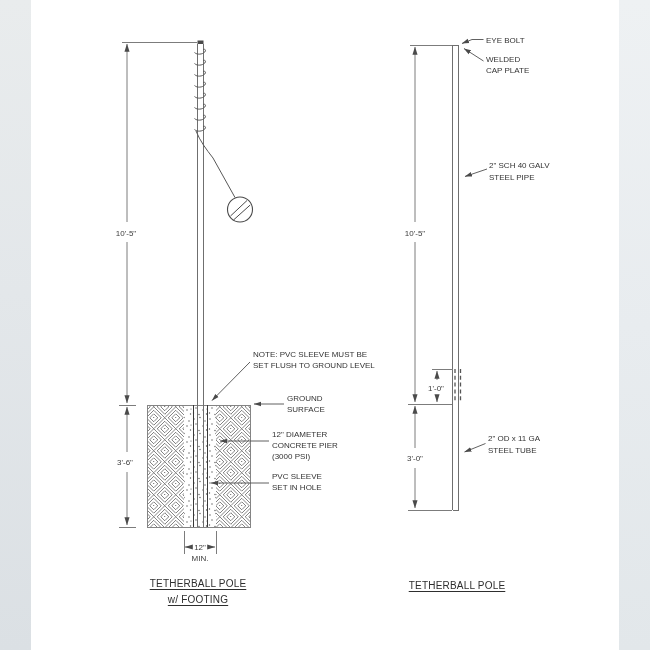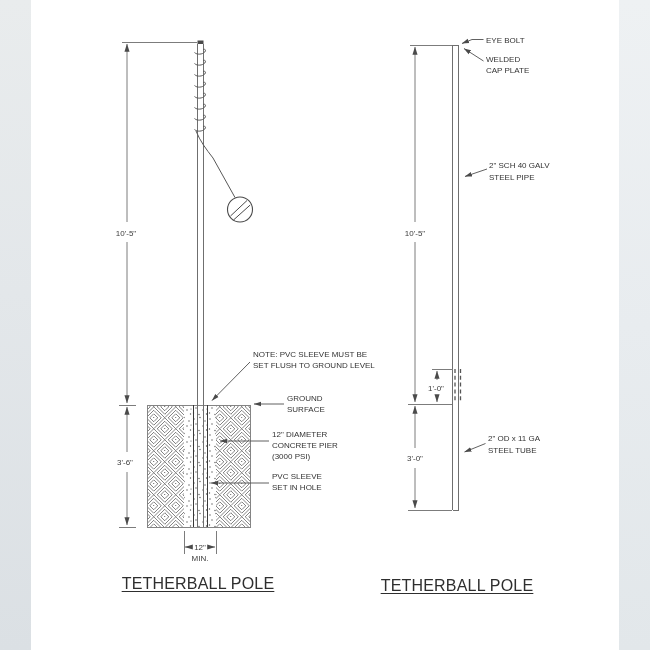--- a/index.html
+++ b/index.html
@@ -11,21 +11,21 @@
   svg{position:absolute;left:0;top:0;}
   .ln{stroke:#7c7c7c;stroke-width:1;fill:none;}
   .crisp{shape-rendering:crispEdges;}
   .pole{stroke:#6f6f6f;stroke-width:1;fill:none;}
   .ldr{stroke:#4f4f4f;stroke-width:0.9;fill:none;}
   .dark{stroke:#383838;stroke-width:1;fill:none;}
   .dash{stroke:#555555;stroke-width:1.3;fill:none;stroke-dasharray:4 2.8;}
   .rope{stroke:#585858;stroke-width:1;fill:none;}
   .lbl{font-size:8px;fill:#333333;font-family:"Liberation Sans",sans-serif;}
   .dim{font-size:8px;fill:#3c3c3c;font-family:"Liberation Sans",sans-serif;}
-  .title{position:absolute;text-align:center;font-size:16px;color:#2e2e2e;letter-spacing:.2px;line-height:15.5px;}
+  .title{position:absolute;text-align:center;font-size:10px;color:#2e2e2e;letter-spacing:.2px;line-height:15.5px;}
   .title span{text-decoration:underline;text-underline-offset:2px;}
 </style>
 </head>
 <body>
 
 <div class="stage">
   <div class="band band-left"></div>
   <div class="band band-right"></div>
 
   <svg width="650" height="650" viewBox="0 0 650 650">
@@ -186,17 +186,18 @@
       <text class="lbl" x="489" y="179.5">STEEL PIPE</text>
 
       <path class="ldr" d="M485.5,443.5 L464.5,452" marker-end="url(#arr)"></path>
       <text class="lbl" x="488" y="441">2" OD x 11 GA</text>
       <text class="lbl" x="488" y="452.5">STEEL TUBE</text>
     </g>
   </svg>
 
   <div class="title" style="left:73px;top:576px;width:250px;">
     <div><span>TETHERBALL POLE</span></div>
+    <div><span>w/ FOOTING</span></div>
   </div>
   <div class="title" style="left:332px;top:578px;width:250px;">
     <span>TETHERBALL POLE</span>
   </div>
 </div>
 
 </body></html>

